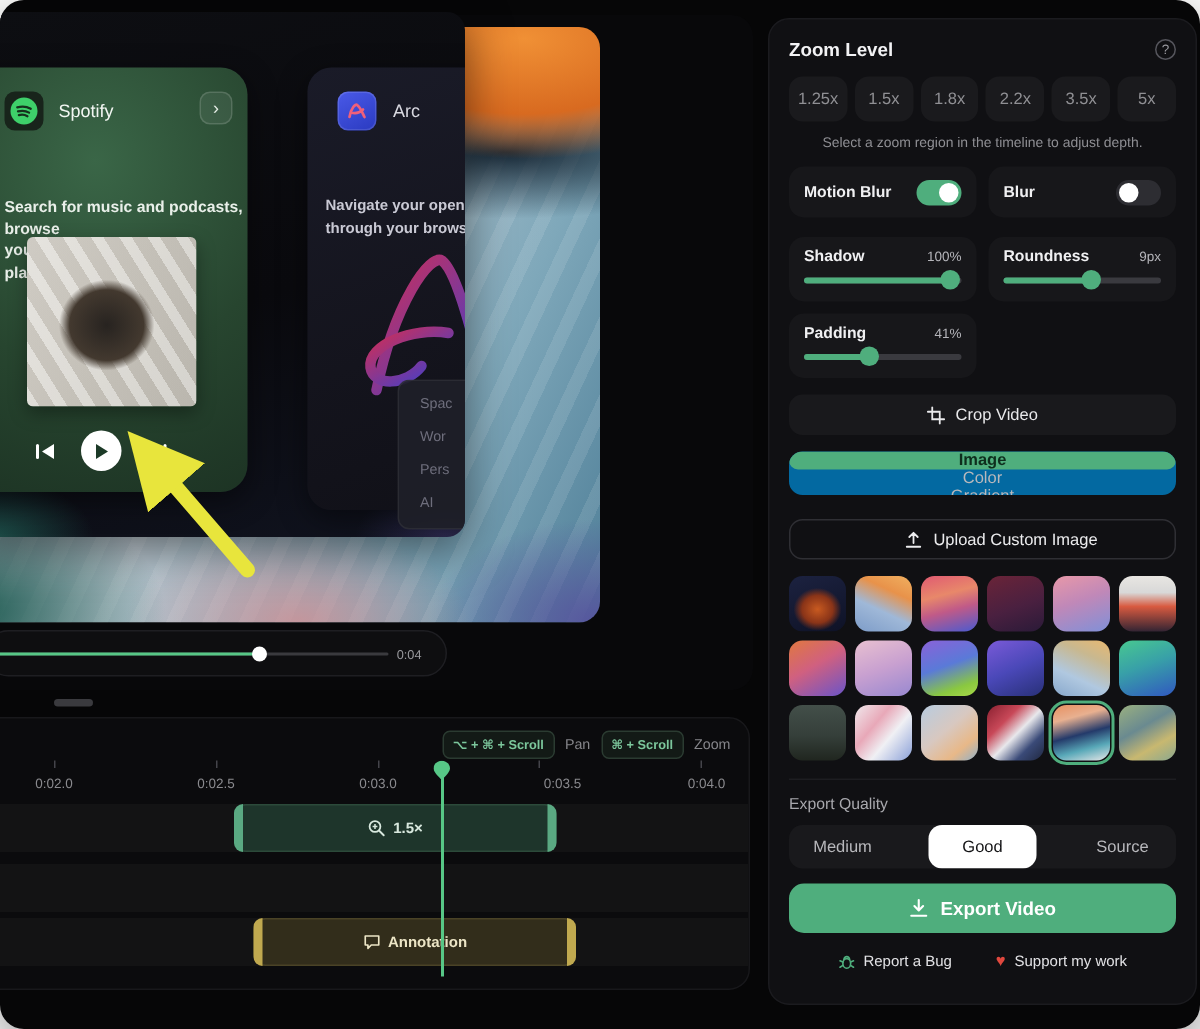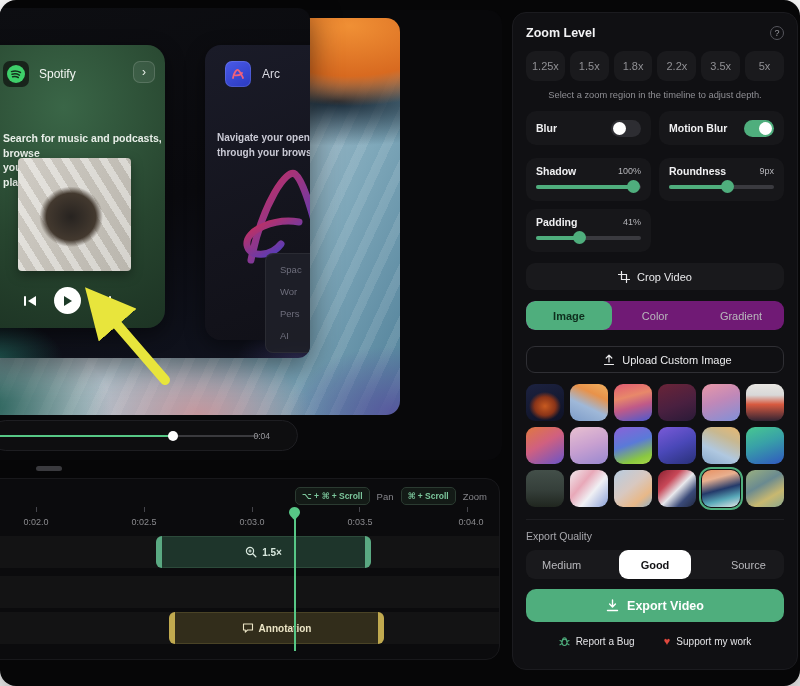--- a/index.html
+++ b/index.html
@@ -55,21 +55,21 @@
   .arc-menu div{color:#6e6e7c;font-size:9.5px;margin-bottom:11px;}
 
   
   .anno-arrow{position:absolute;left:70px;top:285px;pointer-events:none;}
 
   
   .scrubber{position:absolute;left:-10px;top:420px;width:308px;height:31px;border-radius:16px;background:#0e0e10;border:1px solid #1e1e22;}
   .sc-track{position:absolute;left:8px;top:14px;width:260px;height:2px;background:#3a3a3e;border-radius:1px;}
   .sc-fill{position:absolute;left:0;top:0;height:2px;width:174px;background:#57c786;border-radius:1px;}
   .sc-dot{position:absolute;left:169px;top:-4px;width:10px;height:10px;border-radius:50%;background:#fff;}
-  .sc-time{position:absolute;right:27px;top:10px;color:#9a9a9e;font-size:8.5px;}
+  .sc-time{position:absolute;right:16px;top:10px;color:#9a9a9e;font-size:8.5px;}
 
   .handlebar{position:absolute;left:36px;top:466px;width:26px;height:5px;border-radius:3px;background:#3a3a3e;}
 
   
   .tl{position:absolute;left:-14px;top:478px;width:514px;height:182px;background:#0b0b0d;border:1px solid #18181b;border-radius:14px;overflow:hidden;}
   .tl-hints{position:absolute;right:12px;top:8px;display:flex;align-items:center;gap:7px;}
   .kbd{background:#131a16;border:1px solid #2b3b31;border-radius:5px;color:#7cc79c;font-size:8.5px;font-weight:bold;padding:3px 6px;}
   .hintlab{color:#85858a;font-size:9.5px;}
   .tick-label{position:absolute;top:38px;color:#8a8a8e;font-size:9px;transform:translateX(-50%);}
   .tick-mark{position:absolute;top:28px;width:1px;height:5px;background:#44444a;}
@@ -106,21 +106,21 @@
   .toggle.off .knob{left:2px;}
   .sl-row{display:flex;gap:8px;margin-bottom:8px;}
   .sl-card{flex:1;height:43px;background:#17171a;border-radius:10px;padding:7px 10px 0 10px;}
   .sl-top{display:flex;justify-content:space-between;align-items:center;margin-bottom:8px;}
   .sl-lab{color:#f0f0f2;font-size:10.5px;font-weight:bold;}
   .sl-val{color:#b5b5ba;font-size:9px;}
   .sl-track{position:relative;height:3.5px;border-radius:2px;background:#3a3a3f;}
   .sl-fill{position:absolute;left:0;top:0;height:3.5px;border-radius:2px;background:#4fae7d;}
   .sl-knob{position:absolute;top:-5px;width:13px;height:13px;border-radius:50%;background:#4fae7d;}
   .btn-dark{height:27px;background:#19191c;border-radius:9px;display:flex;align-items:center;justify-content:center;gap:7px;color:#e9e9eb;font-size:11px;margin-bottom:11px;}
-  .tabs{height:29px;background:#701a75;border-radius:9px;display:flex;margin-bottom:16px;overflow:hidden;}
+  .tabs{height:29px;background:#0369a1;border-radius:9px;display:flex;margin-bottom:16px;overflow:hidden;flex-direction:column;}
   .tab{flex:1;display:flex;align-items:center;justify-content:center;font-size:11px;color:#b8b8bc;}
   .tab.sel{background:#4fae7d;border-radius:9px;color:#0e2e1d;font-weight:bold;}
   .btn-outline{height:27px;border:1px solid #2f2f34;border-radius:9px;display:flex;align-items:center;justify-content:center;gap:7px;color:#ececee;font-size:11px;margin-bottom:11px;padding-left:25px;}
   .grid{display:grid;grid-template-columns:repeat(6,1fr);gap:6px;margin-bottom:12px;}
   .thumb{height:37px;border-radius:9px;}
   .thumb.sel{outline:2px solid #4fae7d;outline-offset:1.5px;}
   .w1{background:radial-gradient(60% 55% at 50% 60%,#c85a20 0%,#8a3418 45%,rgba(0,0,0,0) 70%),linear-gradient(160deg,#1c2240,#0e1226);}
   .w2{background:linear-gradient(205deg,#f0b060 0%,#e8924a 30%,#9fb8d8 60%,#7d9cc8 100%);}
   .w3{background:linear-gradient(165deg,#e05a72 0%,#e8886a 35%,#c05a88 60%,#4a5ad0 100%);}
   .w4{background:linear-gradient(160deg,#6a2438 0%,#4a2040 55%,#2a1a38 100%);}
@@ -135,21 +135,21 @@
   .w13{background:linear-gradient(180deg,#434f49 0%,#353f3a 55%,#20261f 100%);}
   .w14{background:linear-gradient(130deg,#f0e8ec 0%,#e8a8b8 35%,#f0f0f4 60%,#8aa0d8 100%);}
   .w15{background:linear-gradient(140deg,#b8cce0 0%,#d8c8c0 45%,#e8b888 75%,#90b0c8 100%);}
   .w16{background:linear-gradient(135deg,#8a2030 0%,#c84858 30%,#e8e8ec 52%,#3a4a78 75%,#202840 100%);}
   .w17{background:linear-gradient(165deg,#e89060 0%,#e8b090 25%,#243a6a 52%,#58a8b8 75%,#e8e8e8 100%);}
   .w18{background:linear-gradient(150deg,#9ab080 0%,#6a8a90 40%,#c8b870 70%,#8aa890 100%);}
   .divider{border-top:1px solid #1d1d21;padding-top:10px;}
   .eq-label{color:#a8a8ad;font-size:10.5px;margin-bottom:8px;}
   .segmented{height:29px;background:#19191c;border-radius:9px;display:flex;margin-bottom:10px;overflow:hidden;gap:22px;}
   .segq{flex:1;display:flex;align-items:center;justify-content:center;font-size:11px;color:#b8b8bc;}
-  .segq.sel{background:#fff;border-radius:9px;color:#121214;font-weight:bold;}
+  .segq.sel{background:#fff;border-radius:9px;color:#121214;font-weight:normal;}
   .export{height:33px;background:#4fae7d;border-radius:10px;display:flex;align-items:center;justify-content:center;gap:8px;color:#fff;font-size:12.5px;font-weight:bold;margin-bottom:13px;}
   .foot{display:flex;align-items:center;justify-content:space-around;padding:0 18px;}
   .foot-item{display:flex;align-items:center;gap:6px;color:#e2e2e5;font-size:10px;font-weight:normal;}
   .heart{color:#e0483e;font-size:11px;}
 </style>
 </head>
 <body>
 
 <div class="app">
 
@@ -251,21 +251,21 @@
     </div>
 
     <div class="tick-mark" style="left:49px"></div>
     <div class="tick-mark" style="left:157px"></div>
     <div class="tick-mark" style="left:265px"></div>
     <div class="tick-mark" style="left:372px"></div>
     <div class="tick-mark" style="left:480px"></div>
     <span class="tick-label" style="left:49px">0:02.0</span>
     <span class="tick-label" style="left:157px">0:02.5</span>
     <span class="tick-label" style="left:265px">0:03.0</span>
-    <span class="tick-label" style="left:373px">0:03.5</span>
+    <span class="tick-label" style="left:388px">0:03.5</span>
     <span class="tick-label" style="left:484px">0:04.0</span>
 
     <div class="track" style="top:57px">
       <div class="seg seg-zoom">
         <div class="h l"></div>
         <svg width="12" height="12" viewBox="0 0 12 12">
           <circle cx="5" cy="5" r="3.6" stroke="#d8e8de" stroke-width="1.2" fill="none"></circle>
           <line x1="7.8" y1="7.8" x2="10.8" y2="10.8" stroke="#d8e8de" stroke-width="1.3" stroke-linecap="round"></line>
           <line x1="3.4" y1="5" x2="6.6" y2="5" stroke="#d8e8de" stroke-width="1"></line>
           <line x1="5" y1="3.4" x2="5" y2="6.6" stroke="#d8e8de" stroke-width="1"></line>
@@ -307,28 +307,28 @@
       <div class="zl-btn">1.8x</div>
       <div class="zl-btn">2.2x</div>
       <div class="zl-btn">3.5x</div>
       <div class="zl-btn">5x</div>
     </div>
 
     <div class="caption">Select a zoom region in the timeline to adjust depth.</div>
 
     <div class="tog-row">
       <div class="tog-card">
+        <span class="tog-lab">Motion Blur</span>
+        <div class="toggle on">
+            <div class="knob"></div>
+          </div>
+      </div>
+      <div class="tog-card">
         <span class="tog-lab">Blur</span>
         <div class="toggle off">
-            <div class="knob"></div>
-          </div>
-      </div>
-      <div class="tog-card">
-        <span class="tog-lab">Motion Blur</span>
-        <div class="toggle on">
             <div class="knob"></div>
           </div>
       </div>
     </div>
 
     <div class="sl-row">
       <div class="sl-card">
         <div class="sl-top">
           <span class="sl-lab">Shadow</span>
           <span class="sl-val">100%</span>

